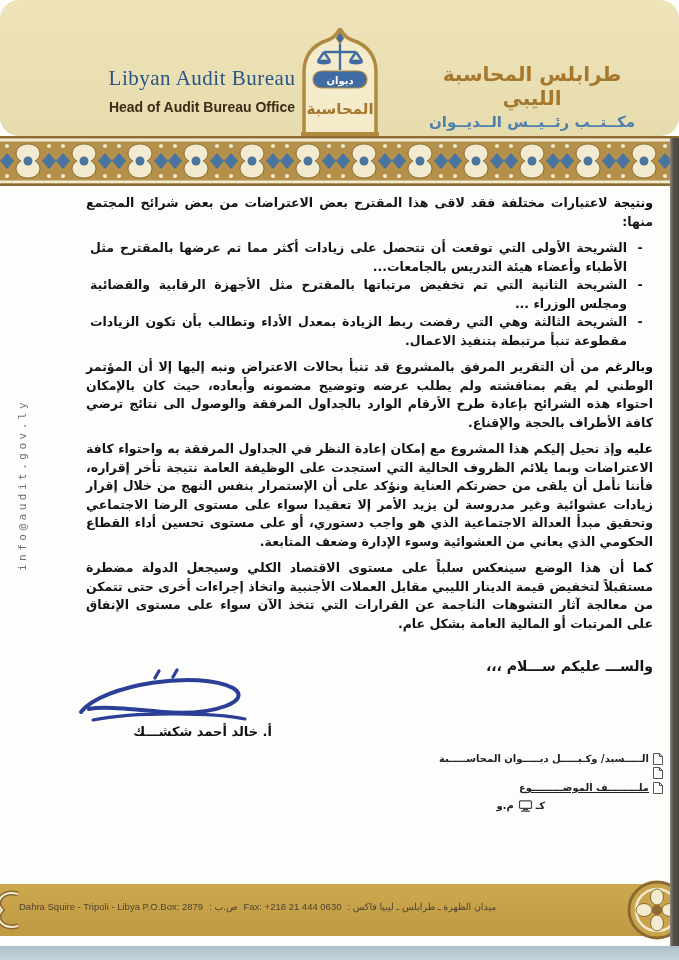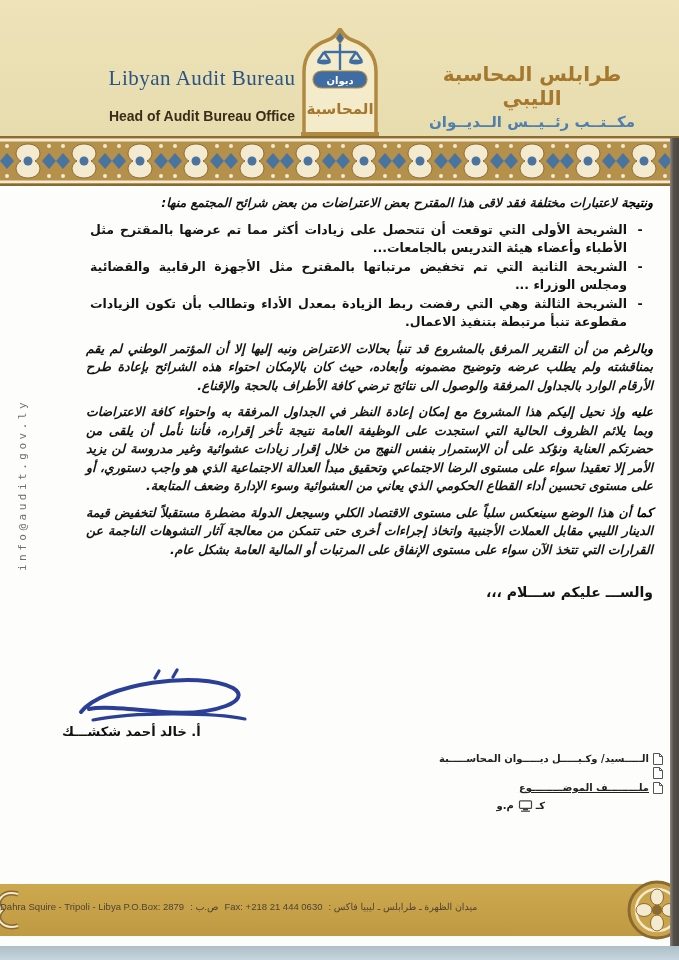--- a/index.html
+++ b/index.html
@@ -6,71 +6,72 @@
   html,body { background:#9fb0ba; }
   .page {
     position:relative; width:679px; height:960px; margin:0 auto;
     background:#fdfdfb; overflow:hidden;
     font-family:"DejaVu Sans", sans-serif;
   }
   
   .header-band {
     position:absolute; top:0; left:0; width:679px; height:136px;
     background:linear-gradient(180deg,#eee3b9 0%,#eadfb2 60%,#e7dcae 100%);
+    border-radius:19px;
   }
   .header-en { position:absolute; left:84px; top:66px; width:236px; text-align:center; }
   .header-en .t1 { font-family:"Liberation Serif", serif; font-size:21px; color:#2a5486; letter-spacing:.5px; }
-  .header-en .t2 { font-family:"Liberation Sans", sans-serif; font-size:14px; font-weight:bold; color:#3a2d17; margin-top:17px; }
+  .header-en .t2 { font-family:"Liberation Sans", sans-serif; font-size:14px; font-weight:bold; color:#3a2d17; margin-top:8px; }
   .header-ar { position:absolute; right:34px; top:62px; width:226px; text-align:center; direction:rtl; }
   .header-ar .t1 { font-size:20px; font-weight:bold; color:#a5782e; }
   .header-ar .t2 { font-size:15px; font-weight:bold; color:#4f7fae; margin-top:3px; }
   .logo { position:absolute; left:290px; top:28px; }
   
   .ornament { position:absolute; top:136px; left:0; width:679px; height:50px; }
   
   .email-vert {
     position:absolute; left:-136px; top:477px; width:320px; height:16px;
     transform:rotate(-90deg); text-align:center;
     font-family:"DejaVu Sans Mono", monospace; font-size:11px; letter-spacing:3.5px; color:#6f6f6f;
   }
   
   .body-content {
     position:absolute; top:194px; left:86px; right:26px;
     direction:rtl; text-align:justify;
     font-size:12.5px; font-weight:bold; color:#141414; line-height:18.5px;
   }
-  .body-content p { margin-bottom:8px;font-style:italic; }
+  .body-content p { margin-bottom:8px; }
   .lead { color:#000; }
   .bullets { margin-bottom:8px; }
   .bullet-row { display:flex; direction:rtl; }
   .bullet-marker { width:26px; flex:0 0 26px; text-align:center; }
   .bullet-text { flex:1; text-align:justify; padding-left:4px; }
   .closing { text-align:right; font-size:14px; margin-top:24px; letter-spacing:.5px; }
   
-  .sig-block { position:absolute; left:62px; top:668px; width:210px; text-align:left; direction:rtl; }
+  .sig-block { position:absolute; left:62px; top:668px; width:210px; text-align:right; direction:rtl; }
   .sig-svg { display:block; margin:0 auto; }
   .sig-name { font-size:13px; font-weight:bold; color:#111; margin-top:-6px; }
   .sig-title { font-size:13px; font-weight:bold; color:#111; margin-top:3px; }
   
   .cc-block { position:absolute; top:750px; right:16px; direction:rtl; }
   .cc-row { display:flex; align-items:center; direction:rtl; justify-content:flex-start;
             font-size:10px; font-weight:bold; color:#222; line-height:17px; }
   .cc-icon { margin-left:4px; flex:0 0 auto; }
   .cc-underline .cc-text { text-decoration:underline; }
   .cc-last { margin-top:1px; margin-right:118px; }
   .cc-last .seg { margin-left:3px; }
   
   .footer-band {
     position:absolute; top:884px; left:0; width:679px; height:52px;
     background:linear-gradient(180deg,#cca84f 0%,#c09a42 100%);
   }
   .footer-line {
     position:absolute; top:17px; left:0; width:100%；
     width:100%; display:flex; justify-content:center; gap:6px;
-    font-family:"Liberation Sans", sans-serif; font-size:9.5px; color:#4f4434;
+    font-family:"Liberation Sans", sans-serif; font-size:9.5px; color:#4f4434;padding-left:19px;
   }
   .footer-line .seg { white-space:nowrap; }
   .medallion-right { position:absolute; right:-8px; top:-7px; }
   .medallion-left { position:absolute; left:-12px; top:2px; }
   
   .scan-right { position:absolute; top:138px; right:0; width:9px; height:808px;
                 background:linear-gradient(90deg,#8d857f 0%,#565049 40%,#4c4641 100%); }
   .scan-bottom { position:absolute; top:946px; left:0; width:679px; height:14px;
                  background:linear-gradient(180deg,#aebfc9 0%,#c6d5de 100%); }
 </style>

